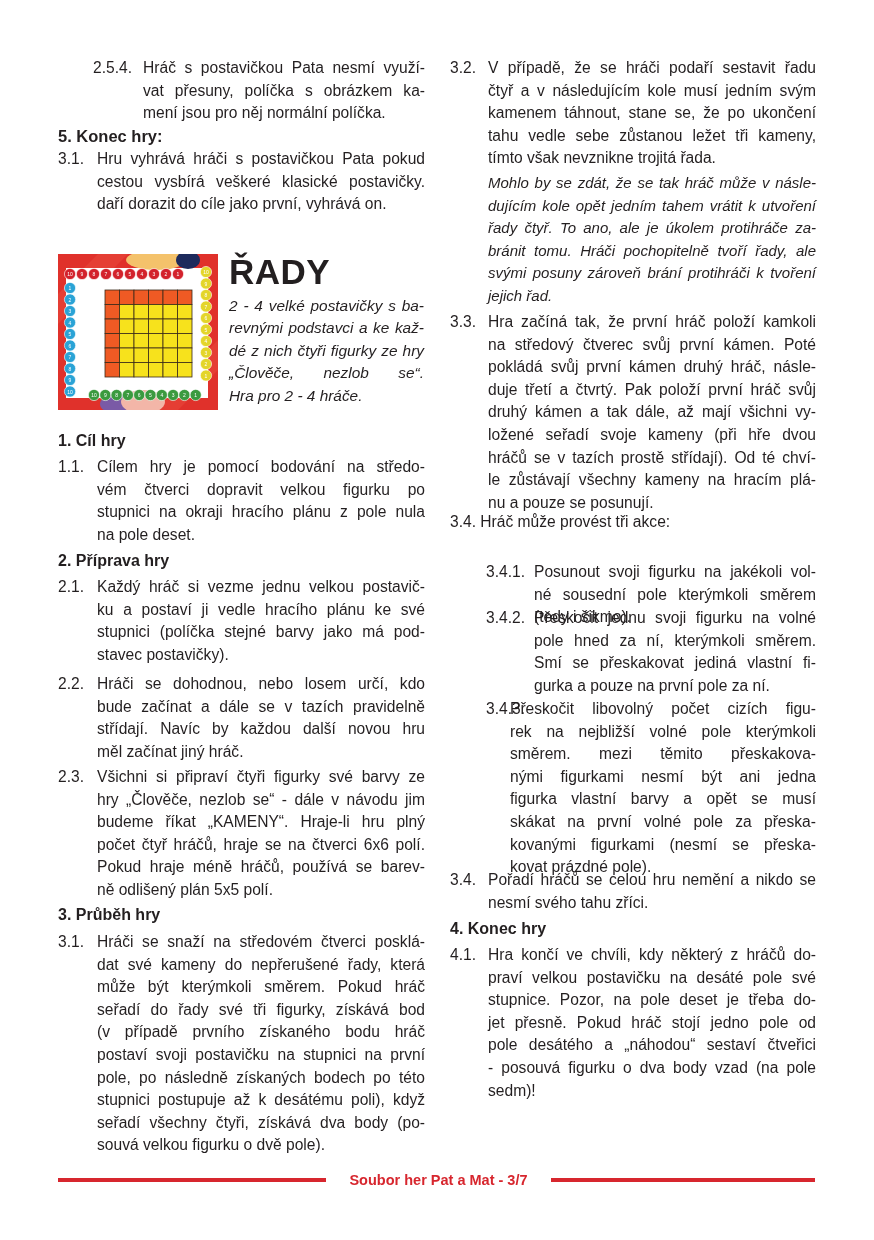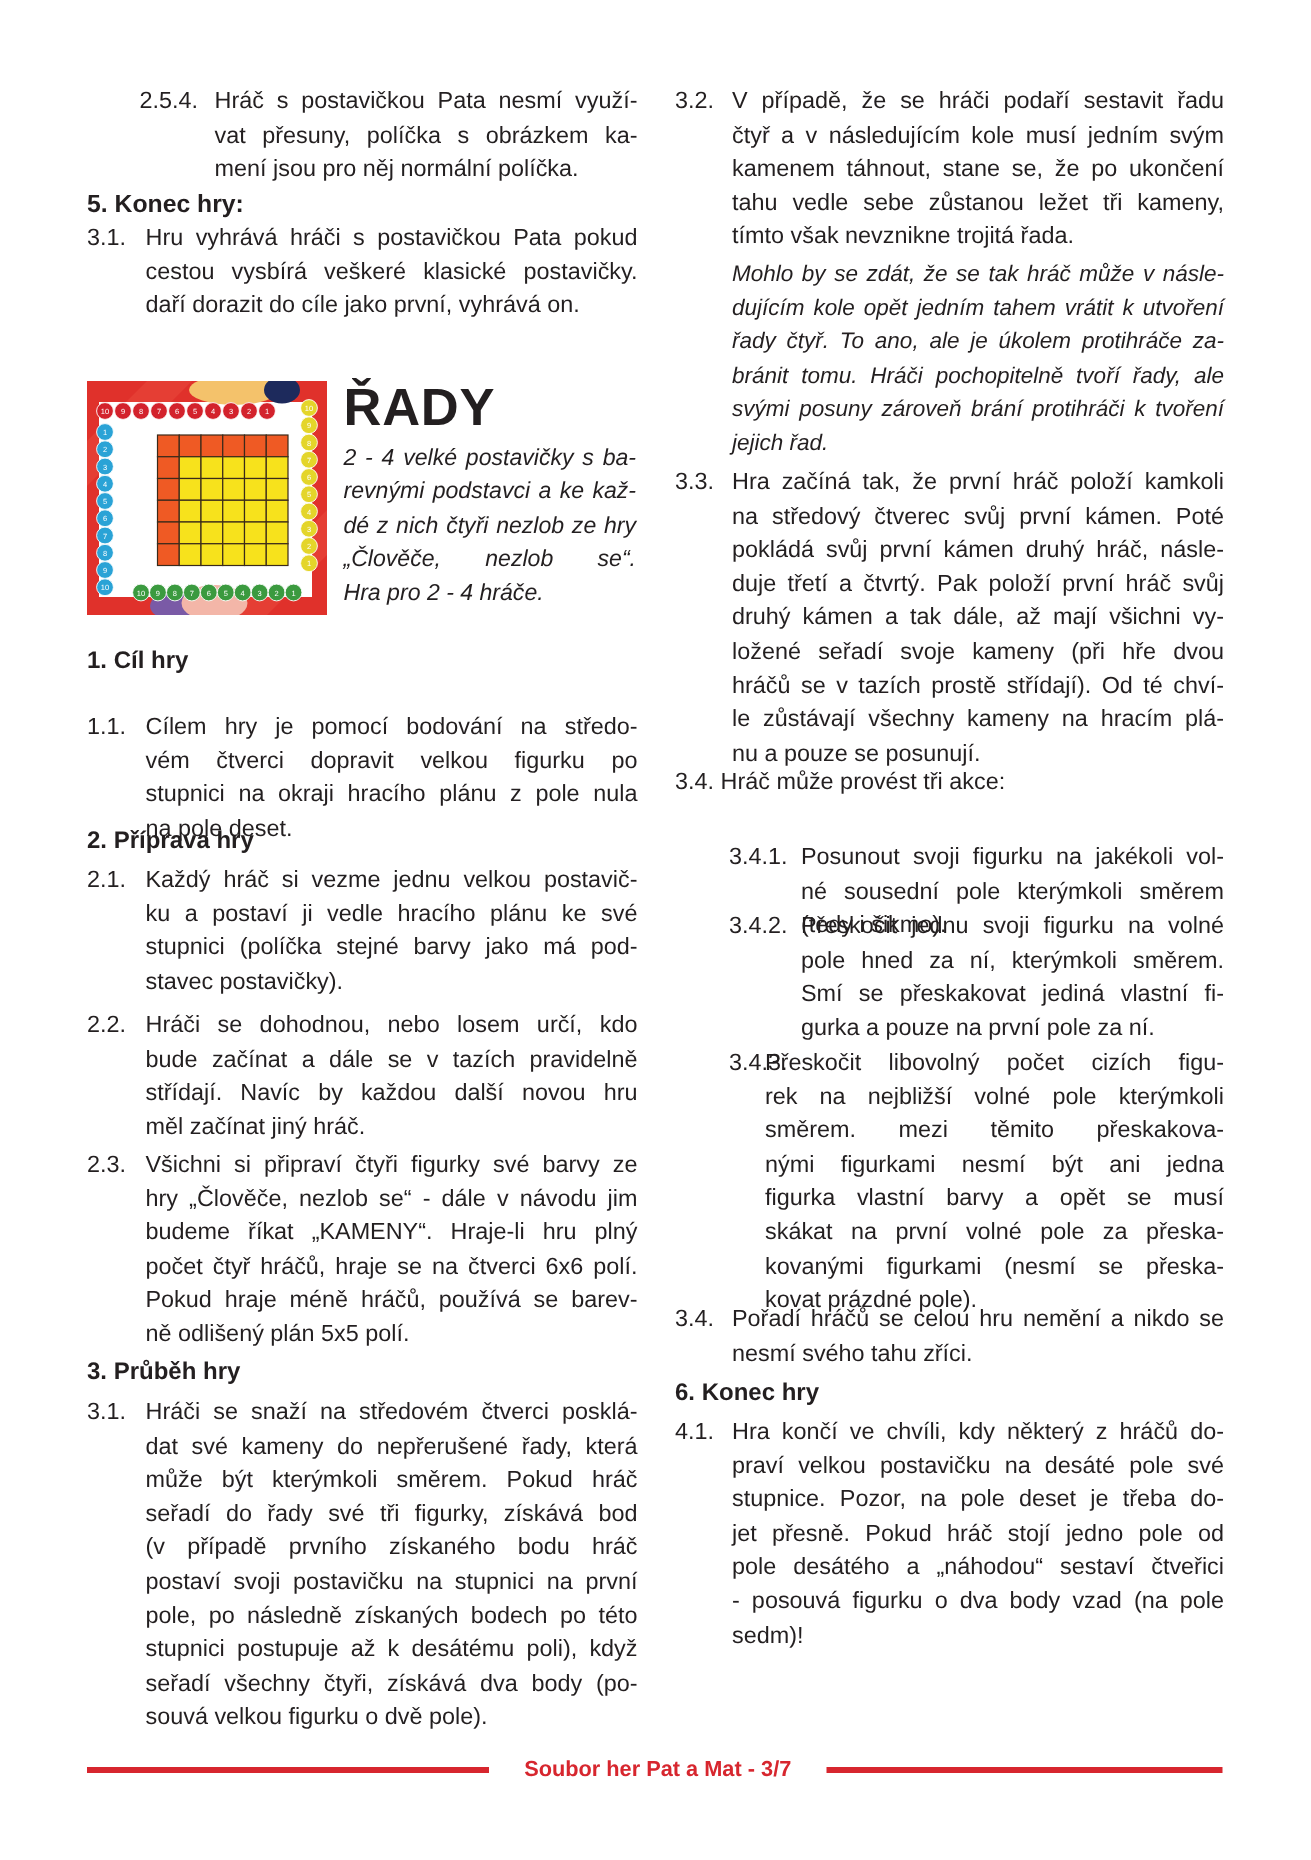--- a/index.html
+++ b/index.html
@@ -175,28 +175,28 @@
         <circle cx="137.7" cy="141" r="5.6" fill="#3b9a3f" stroke="#ffffff" stroke-width="0.6"></circle>
         <text x="137.7" y="143" font-size="5" text-anchor="middle" fill="#ffffff" font-family="Liberation Sans, sans-serif">1</text>
       </g>
   </svg>
 </div>
 
 <div id="title">ŘADY</div>
 <div id="subtitle">
     <div style="text-align: justify; text-align-last: justify; white-space: nowrap;">2 - 4 velké postavičky s ba-</div>
     <div style="text-align: justify; text-align-last: justify; white-space: nowrap;">revnými podstavci a ke kaž-</div>
-    <div style="text-align: justify; text-align-last: justify; white-space: nowrap;">dé z nich čtyři nezlob ze hry</div>
+    <div style="text-align: justify; text-align-last: justify; white-space: nowrap;">dé z nich čtyři figurky ze hry</div>
     <div style="text-align: justify; text-align-last: justify; white-space: nowrap;">„Člověče, nezlob se“.</div>
     <div style="text-align: left; white-space: nowrap;">Hra pro 2 - 4 hráče.</div>
   </div>
 
 <div class="hd" style="left:58px; top:430px;">1. Cíl hry</div>
 
-<div class="item blk" style="left:58px; top:474px; width:367px;">
+<div class="item blk" style="left:58px; top:456px; width:367px;">
   <span class="num">1.1.</span>
   <div class="txt" style="margin-left:39px;">
       <div style="text-align: justify; text-align-last: justify; white-space: nowrap;">Cílem hry je pomocí bodování na středo-</div>
       <div style="text-align: justify; text-align-last: justify; white-space: nowrap;">vém čtverci dopravit velkou figurku po</div>
       <div style="text-align: justify; text-align-last: justify; white-space: nowrap;">stupnici na okraji hracího plánu z pole nula</div>
       <div style="text-align: left; white-space: nowrap;">na pole deset.</div>
     </div>
 </div>
 
 <div class="hd" style="left:58px; top:550px;">2. Příprava hry</div>
@@ -327,21 +327,21 @@
 </div>
 
 <div class="item blk" style="left:450px; top:869px; width:366px;">
   <span class="num">3.4.</span>
   <div class="txt" style="margin-left:38px;">
       <div style="text-align: justify; text-align-last: justify; white-space: nowrap;">Pořadí hráčů se celou hru nemění a nikdo se</div>
       <div style="text-align: left; white-space: nowrap;">nesmí svého tahu zříci.</div>
     </div>
 </div>
 
-<div class="hd" style="left:450px; top:918px;">6. Konec hry</div>
+<div class="hd" style="left:450px; top:918px;">4. Konec hry</div>
 
 <div class="item blk" style="left:450px; top:944px; width:366px;">
   <span class="num">4.1.</span>
   <div class="txt" style="margin-left:38px;">
       <div style="text-align: justify; text-align-last: justify; white-space: nowrap;">Hra končí ve chvíli, kdy některý z hráčů do-</div>
       <div style="text-align: justify; text-align-last: justify; white-space: nowrap;">praví velkou postavičku na desáté pole své</div>
       <div style="text-align: justify; text-align-last: justify; white-space: nowrap;">stupnice. Pozor, na pole deset je třeba do-</div>
       <div style="text-align: justify; text-align-last: justify; white-space: nowrap;">jet přesně. Pokud hráč stojí jedno pole od</div>
       <div style="text-align: justify; text-align-last: justify; white-space: nowrap;">pole desátého a „náhodou“ sestaví čtveřici</div>
       <div style="text-align: justify; text-align-last: justify; white-space: nowrap;">- posouvá figurku o dva body vzad (na pole</div>

